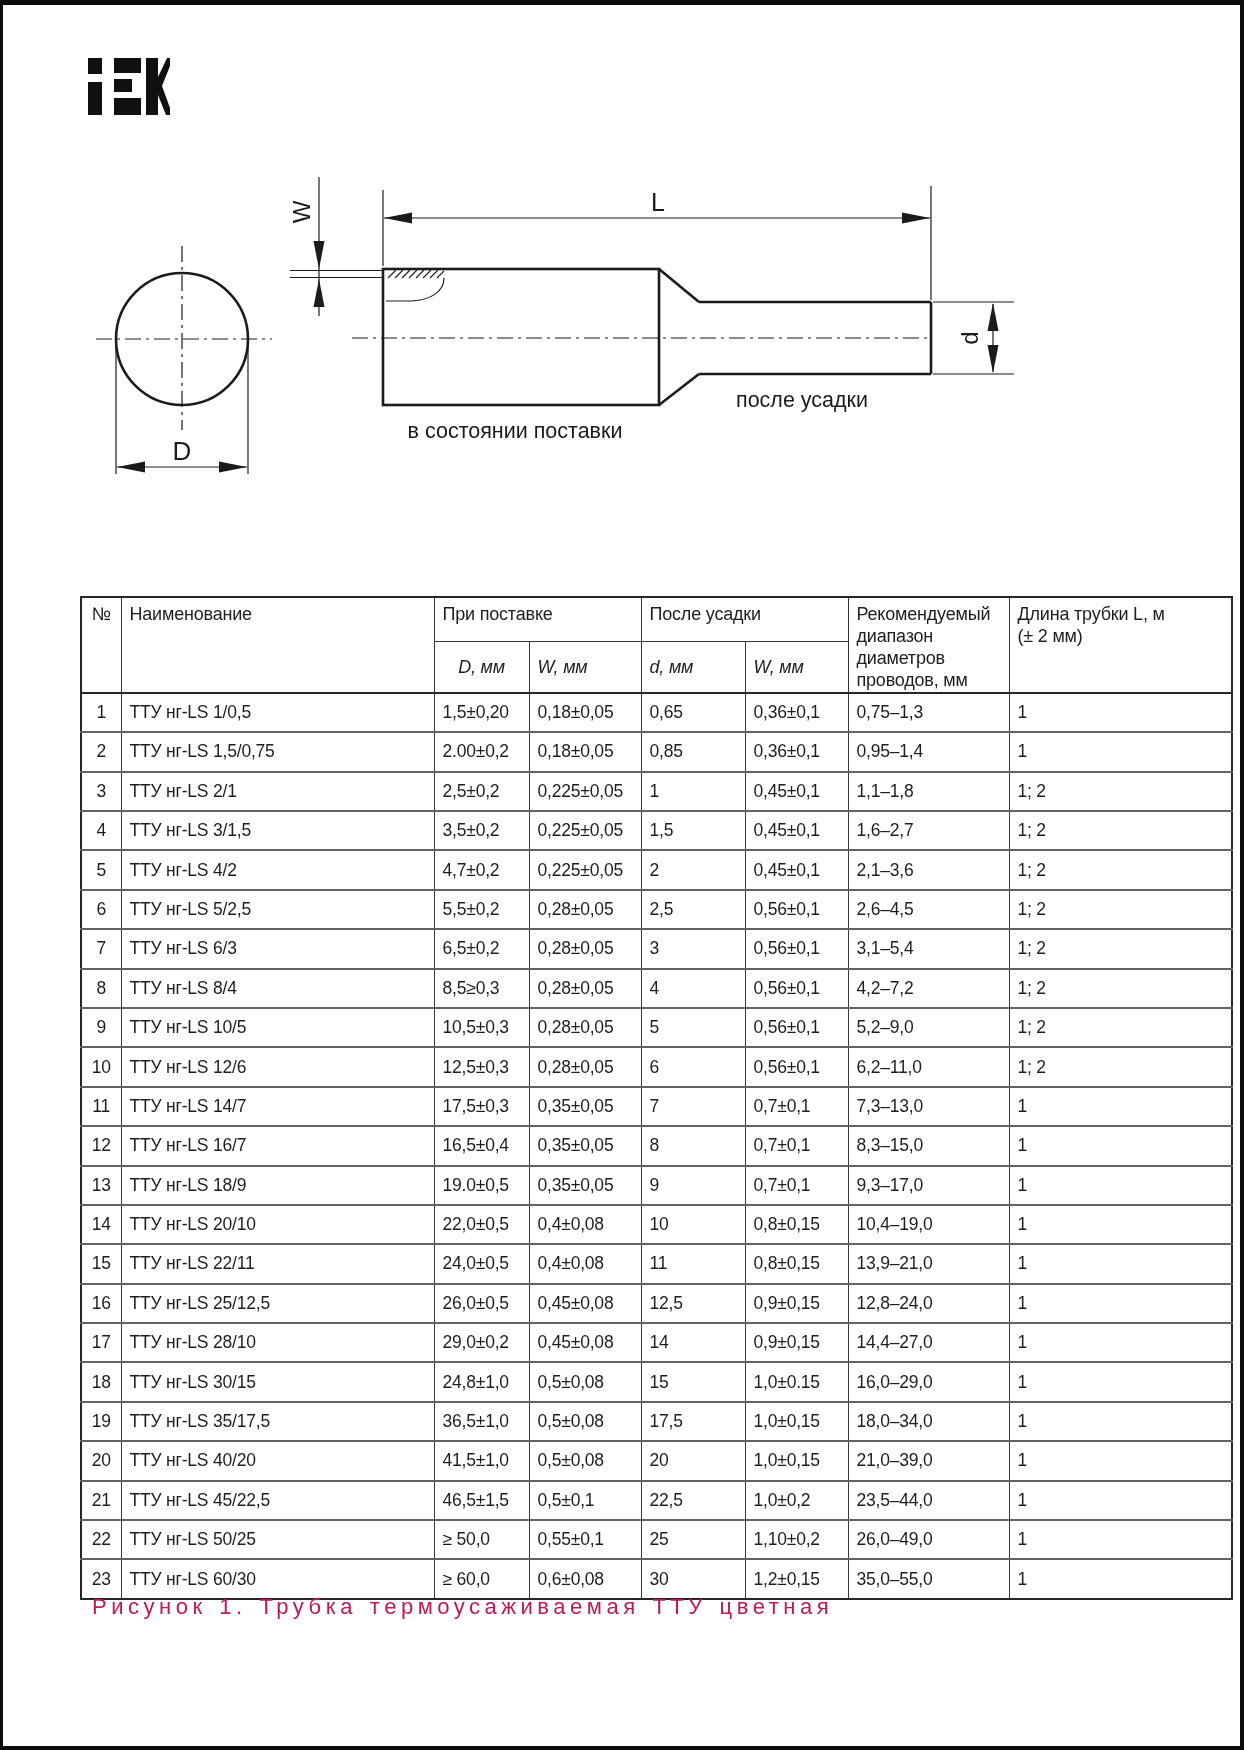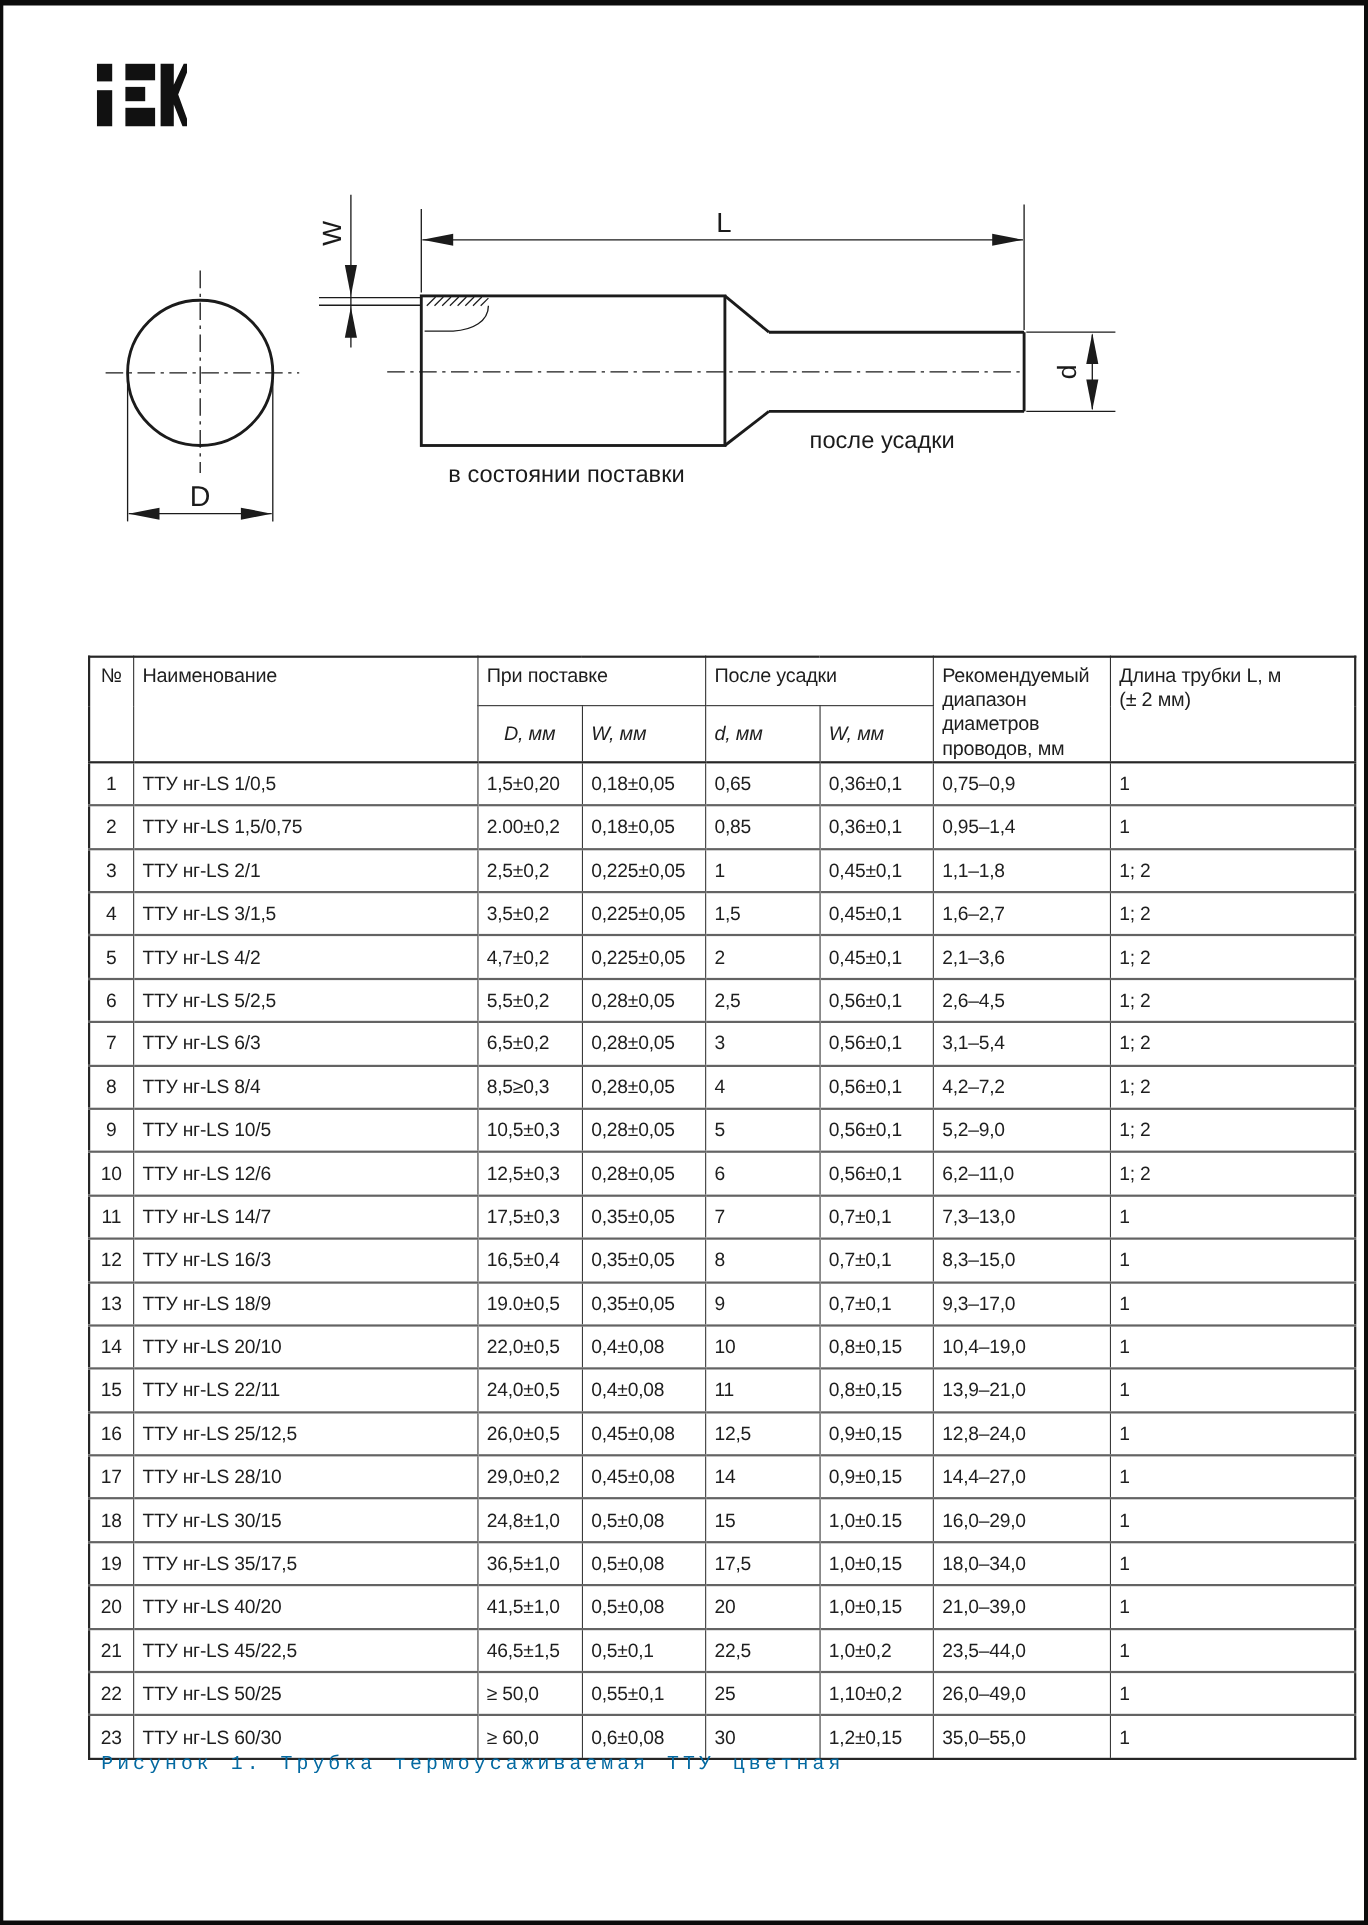--- a/index.html
+++ b/index.html
@@ -39,22 +39,22 @@
   .spec thead th.wrap { white-space:pre-line; line-height:1.22; }
   .spec tbody td {
     border-left:1.5px solid #3a3a3a; border-right:1.5px solid #3a3a3a;
     border-top:2.1px solid #636363; border-bottom:none;
     height:37.4px; vertical-align:middle;
   }
   .spec th:first-child, .spec tbody td:first-child { text-align:center; padding-left:0; padding-right:0; }
 
   .caption {
     position:absolute; left:92px; top:1594px;
-    font-size:18px; letter-spacing:0.205em; word-spacing:0.1em;
-    color:#0369a1; white-space:nowrap;font-family:Liberation Mono, monospace;
+    font-size:22px; letter-spacing:0.205em; word-spacing:0.1em;
+    color:#be185d; white-space:nowrap;
   }
 </style>
 </head>
 <body>
 
 <div>
 
   <svg class="logo" viewBox="0 0 82 58" aria-hidden="true">
     <g>
       <rect x="0" y="1" width="14" height="16"></rect>
@@ -166,21 +166,21 @@
       </tr>
     </thead>
     <tbody>
         <tr>
           <td>1</td>
           <td>ТТУ нг-LS 1/0,5</td>
           <td>1,5±0,20</td>
           <td>0,18±0,05</td>
           <td>0,65</td>
           <td>0,36±0,1</td>
-          <td>0,75–0,9</td>
+          <td>0,75–1,3</td>
           <td>1</td>
         </tr>
         <tr>
           <td>2</td>
           <td>ТТУ нг-LS 1,5/0,75</td>
           <td>2.00±0,2</td>
           <td>0,18±0,05</td>
           <td>0,85</td>
           <td>0,36±0,1</td>
           <td>0,95–1,4</td>
@@ -271,21 +271,21 @@
           <td>ТТУ нг-LS 14/7</td>
           <td>17,5±0,3</td>
           <td>0,35±0,05</td>
           <td>7</td>
           <td>0,7±0,1</td>
           <td>7,3–13,0</td>
           <td>1</td>
         </tr>
         <tr>
           <td>12</td>
-          <td>ТТУ нг-LS 16/3</td>
+          <td>ТТУ нг-LS 16/7</td>
           <td>16,5±0,4</td>
           <td>0,35±0,05</td>
           <td>8</td>
           <td>0,7±0,1</td>
           <td>8,3–15,0</td>
           <td>1</td>
         </tr>
         <tr>
           <td>13</td>
           <td>ТТУ нг-LS 18/9</td>

